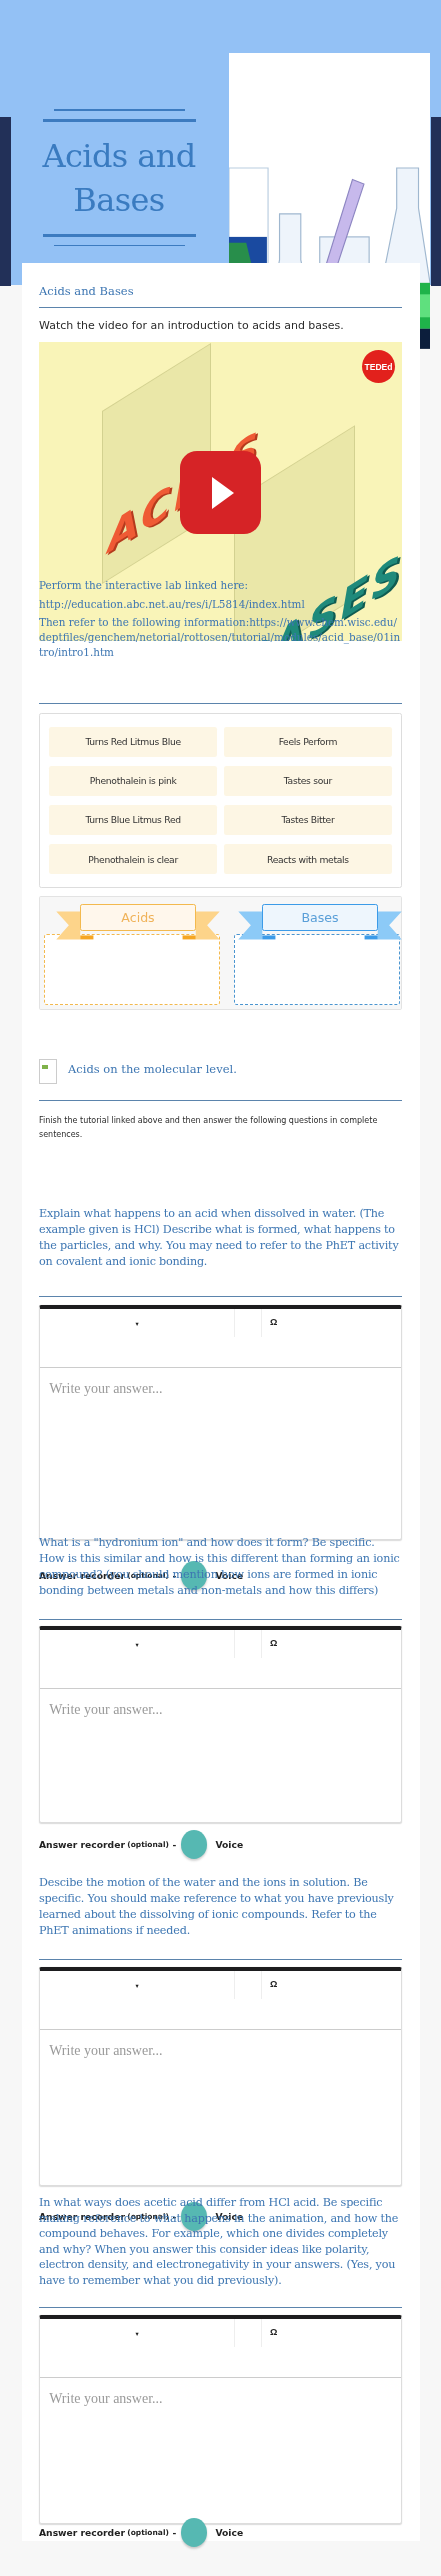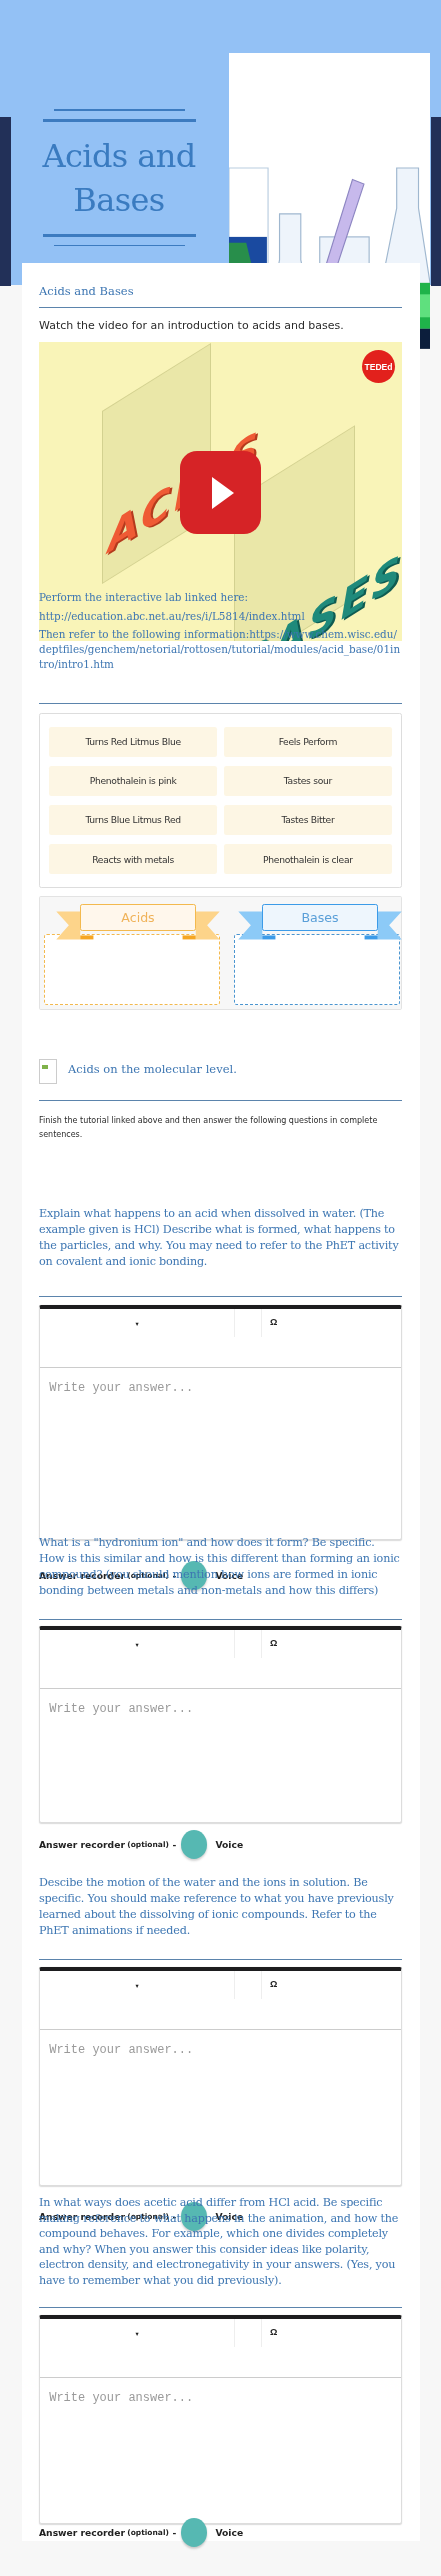--- a/index.html
+++ b/index.html
@@ -53,21 +53,21 @@
   .broken-img { position: absolute; left: 17px; width: 18.4px; height: 25px; border: 0.6px solid #ccc; }
   .broken-img::after { content: ""; position: absolute; left: 2.3px; top: 4.6px; width: 5.8px; height: 4.6px; background: #7fb24a; }
 
   
   .q-title { font-family: "DejaVu Serif", serif; color: #3d76b2; font-size: 11.2px; line-height: 16px; letter-spacing: -0.2px; }
   .editor { position: absolute; left: 17px; width: 363px; border: 0.6px solid #ddd; border-top: 4px solid #1d1d1f; border-radius: 2.3px; box-shadow: 0 0.6px 1.2px rgba(0,0,0,.15); background: #fff; }
   .toolbar { height: 59px; border-bottom: 1.2px solid #ccc; position: relative; }
   .tb-dd { position: absolute; left: 0; top: 0; width: 195px; height: 28px; border-right: 0.6px solid #eee; display: flex; align-items: center; justify-content: center; font-size: 6.3px; }
   .tb-sep { position: absolute; left: 195px; top: 0; width: 27px; height: 28px; border-right: 0.6px solid #eee; }
   .tb-omega { position: absolute; left: 230px; top: 8px; font-size: 9.2px; font-weight: bold; }
-  .answer-area { height: 171px; padding: 12.6px 9.2px; font-size: 12px; color: #9a9a9a; font-family: Liberation Mono, monospace; }
+  .answer-area { height: 171px; padding: 12.6px 9.2px; font-size: 14px; color: #9a9a9a; font-family: Liberation Serif, serif; }
   .recorder { position: absolute; left: 17px; display: flex; align-items: center; font-family: "DejaVu Sans", sans-serif; }
   .rec-label { font-weight: bold; font-size: 9.2px; color: #222; }
   .rec-opt { font-weight: bold; font-size: 7.5px; color: #222; margin-left: 2.3px; }
   .rec-dash { font-weight: bold; font-size: 9.2px; margin: 0 3.5px; }
   .rec-btn { width: 26.5px; height: 29px; border-radius: 50%; background: #56b8b2; box-shadow: 0 1.7px 2.3px rgba(0,0,0,.2); margin: 0 8px 0 1.2px; }
   .rec-voice { font-weight: bold; font-size: 9.2px; color: #222; }
 </style>
 </head>
 <body>
 
@@ -122,36 +122,36 @@
     <div class="v-panel" style="left:63px;top:35px;width:109px;height:173px"></div>
     <div class="v-panel" style="left:195px;top:121px;width:121px;height:173px"></div>
     <div class="v-word v-acids">ACIDS</div>
     <div class="v-word v-bases">BASES</div>
     <div class="ted-badge">TEDEd</div>
     <div class="play-btn">
       <div class="play-tri"></div>
     </div>
   </div>
 
-  <div class="content links" style="top:327px">
+  <div class="content links" style="top:315px">
     <p>Perform the interactive lab linked here:</p>
     <p>http://education.abc.net.au/res/i/L5814/index.html</p>
     <p>Then refer to the following information:https://www.chem.wisc.edu/deptfiles/genchem/netorial/rottosen/tutorial/modules/acid_base/01intro/intro1.htm</p>
   </div>
   <div class="rule" style="position:absolute;left:17px;width:363px;top:440px"></div>
 
   <div class="sort-box" style="top:450px">
     <div class="term">Turns Red Litmus Blue</div>
     <div class="term">Feels Perform</div>
     <div class="term">Phenothalein is pink</div>
     <div class="term">Tastes sour</div>
     <div class="term">Turns Blue Litmus Red</div>
     <div class="term">Tastes Bitter</div>
+    <div class="term">Phenothalein is clear</div>
     <div class="term">Reacts with metals</div>
-    <div class="term">Phenothalein is clear</div>
   </div>
 
   <div class="bin-wrap" style="top:633px">
     <div class="bin acids" style="top:37px;height:71px;left:3.5px;width:176px;border-color:#f3b94e"></div>
     <div class="bin bases" style="top:37px;height:71px;left:194px;width:166px;border-color:#4a95d0"></div>
 
     <div class="ribbon" style="left:16px;width:164px">
       <svg class="rib-tail" style="left:0;width:164px;height:40px;top:0" viewBox="0 0 286 70">
         <polygon points="0,13 42,13 42,62 0,62 22,37" fill="#fdd48a"></polygon>
         <polygon points="286,13 244,13 244,62 286,62 264,37" fill="#fdd48a"></polygon>

